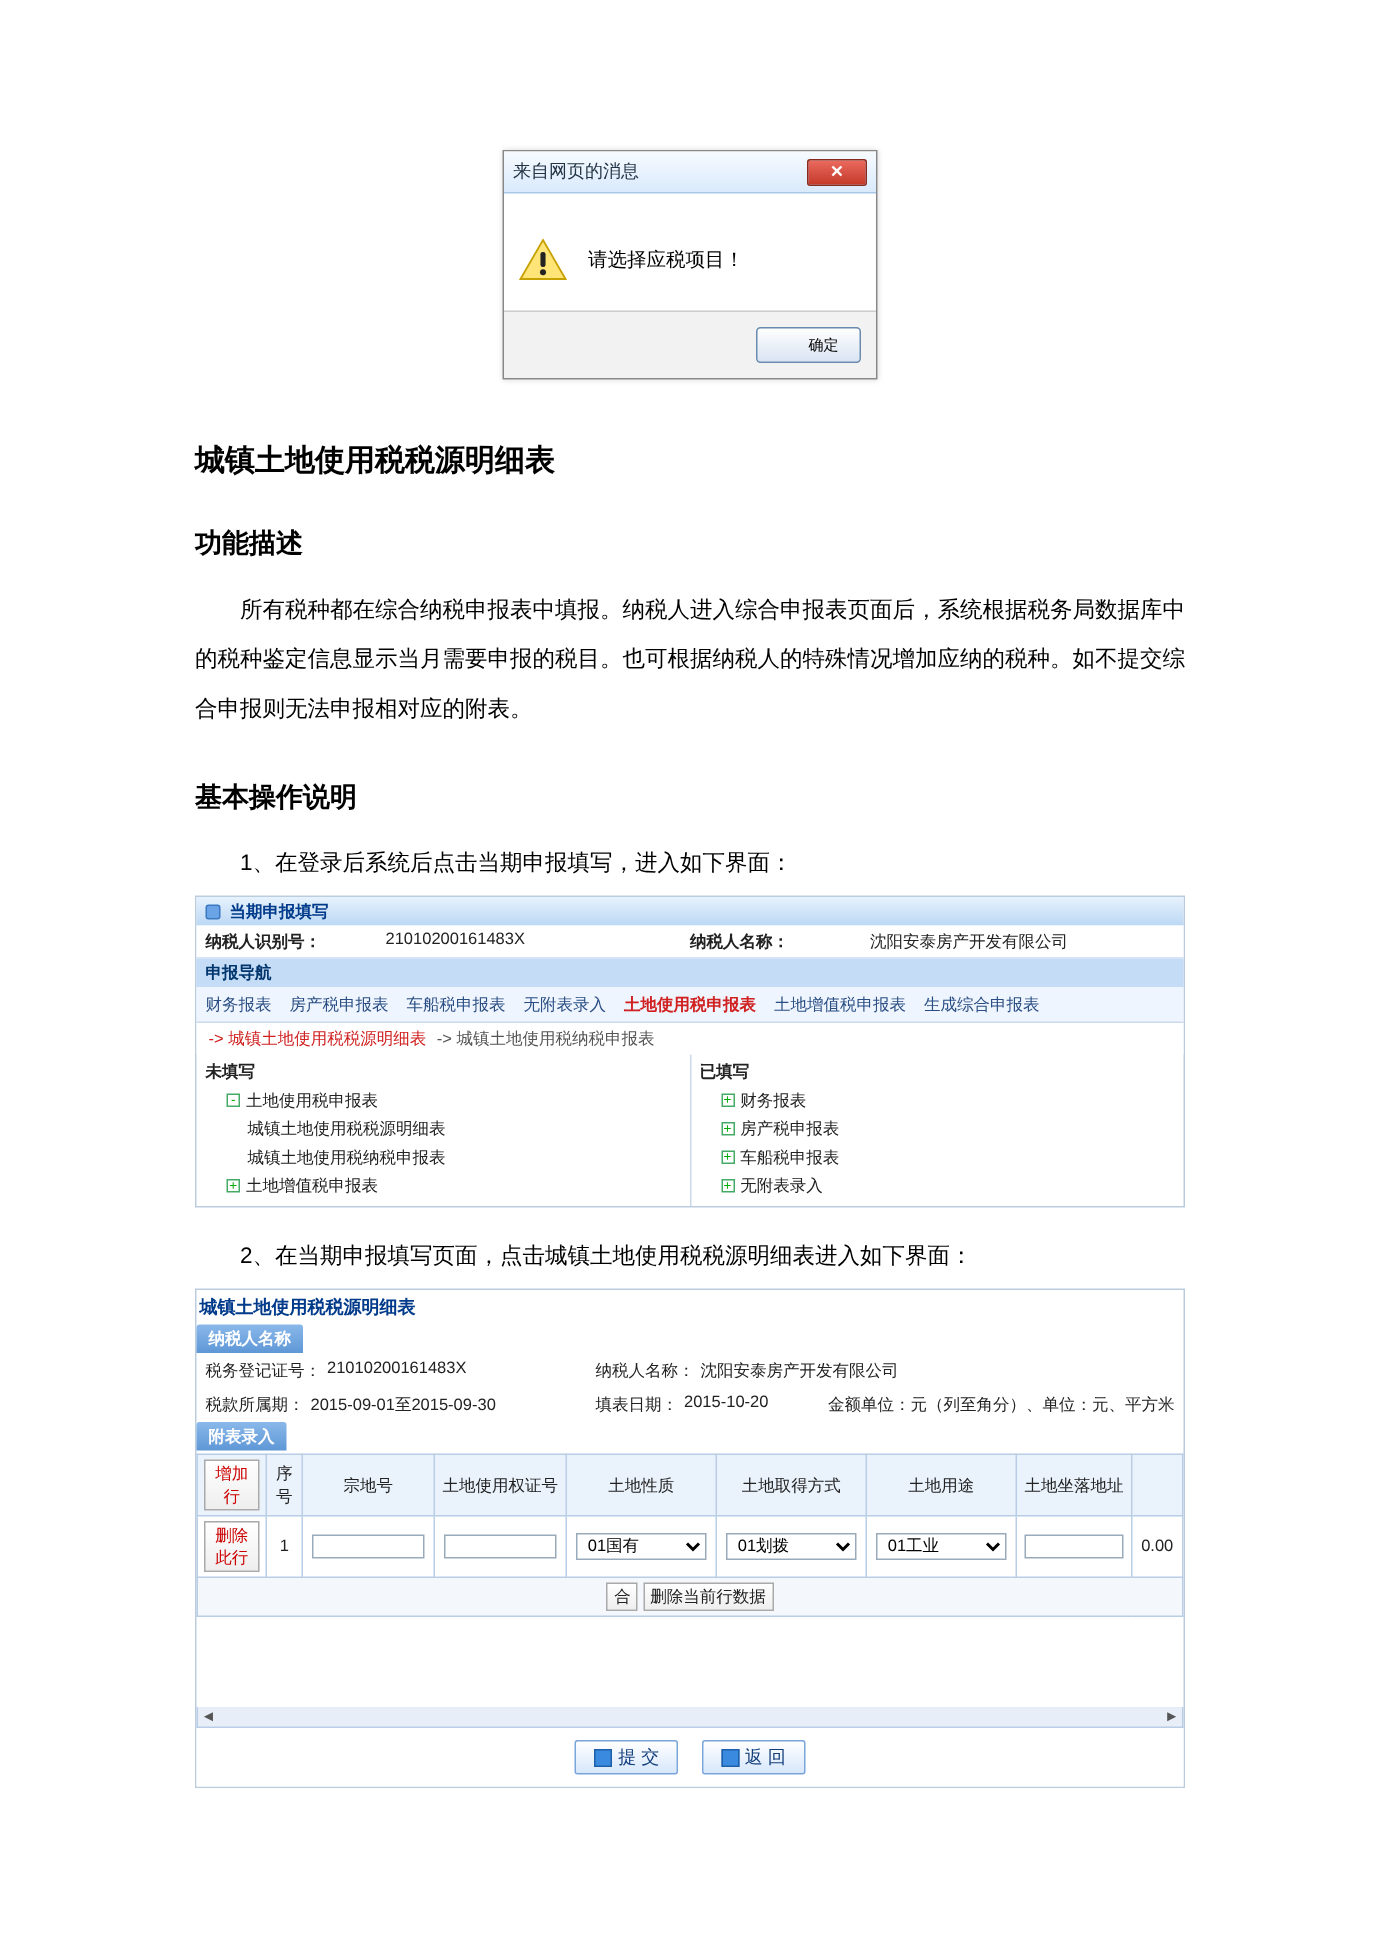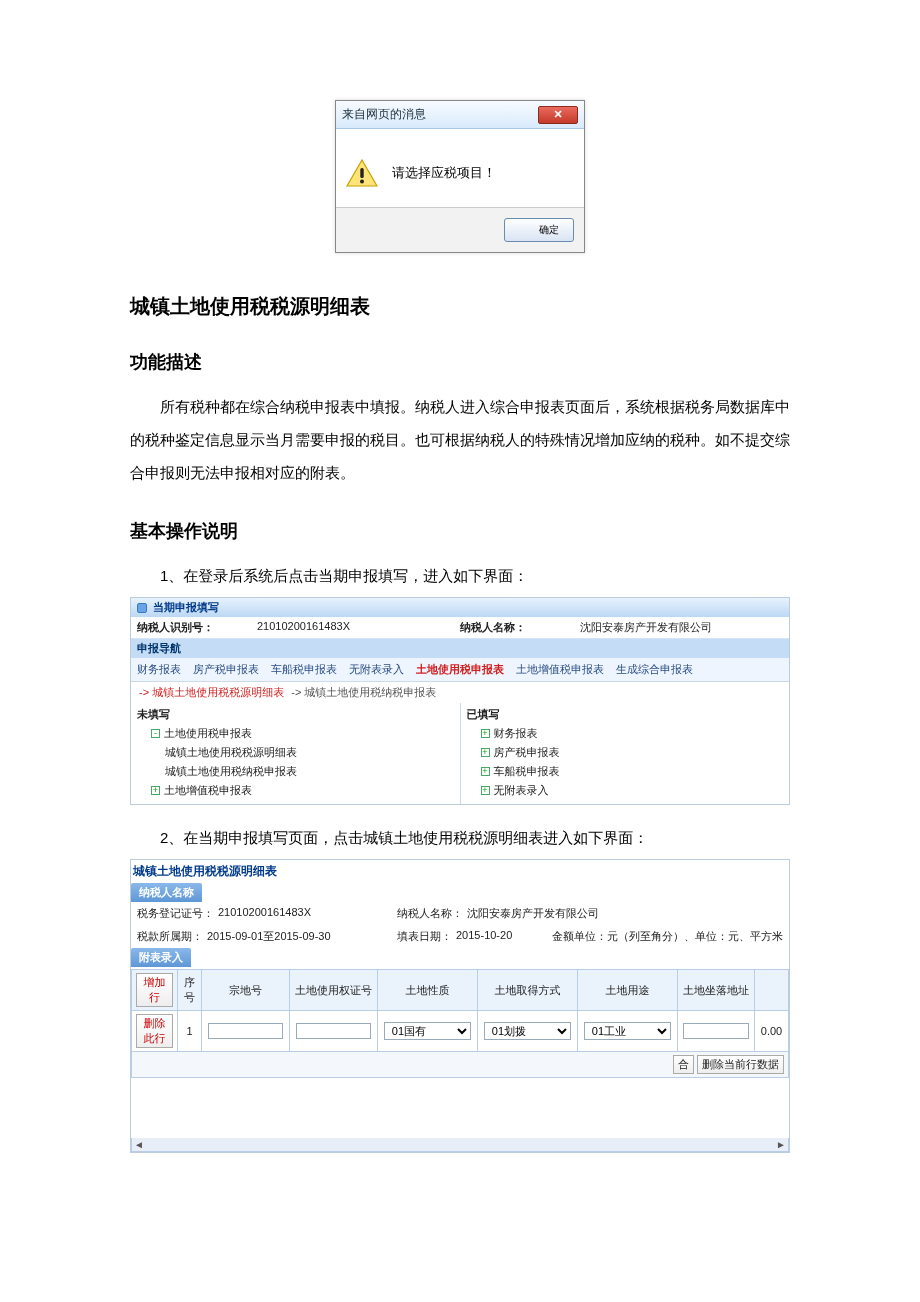--- a/index.html
+++ b/index.html
@@ -284,25 +284,35 @@
         <td>1</td>
         <td><input class="inp" style=""></td>
         <td><input class="inp" style=""></td>
         <td><select class="sel"><option>01国有</option></select></td>
         <td><select class="sel"><option>01划拨</option></select></td>
         <td><select class="sel"><option>01工业</option></select></td>
         <td><input class="inp" style=""></td>
         <td>0.00</td>
       </tr>
       <tr>
-        <td colspan="9" style="text-align:right; background:#f4f7fc;">
+        <td colspan="9" style="text-align:center; background:#f4f7fc;">
           <span class="btn-mini">合</span>
           <span class="btn-mini">删除当前行数据</span>
         </td>
       </tr>
     </tbody>
   </table>
   <div style="height:60px;"></div>
   <div class="grid-scroll">
     <span>◄</span>
     <span>►</span>
   </div>
+  <div class="footer-btns">
+    <span class="btn-foot">
+        <span class="sq"></span>
+        <span>提 交</span>
+      </span>
+    <span class="btn-foot">
+        <span class="sq"></span>
+        <span>返 回</span>
+      </span>
+  </div>
 </div>
 
 </body></html>

